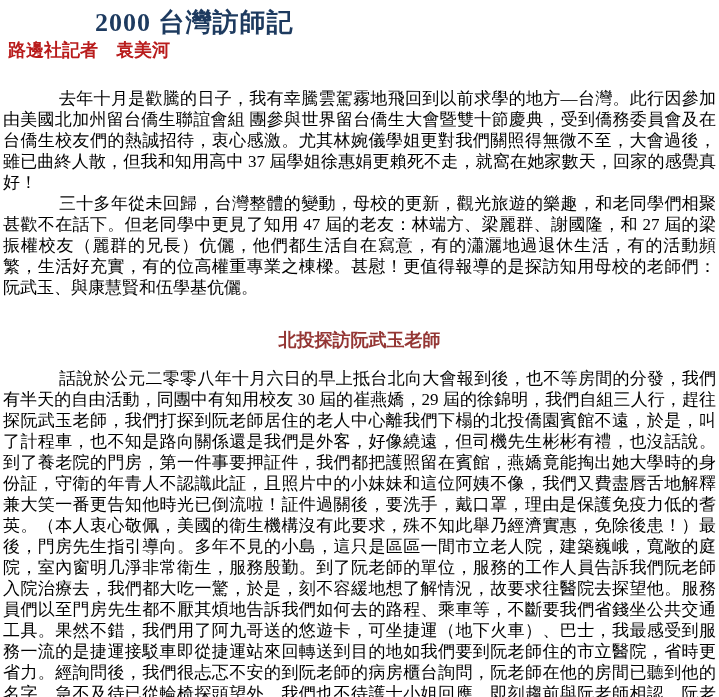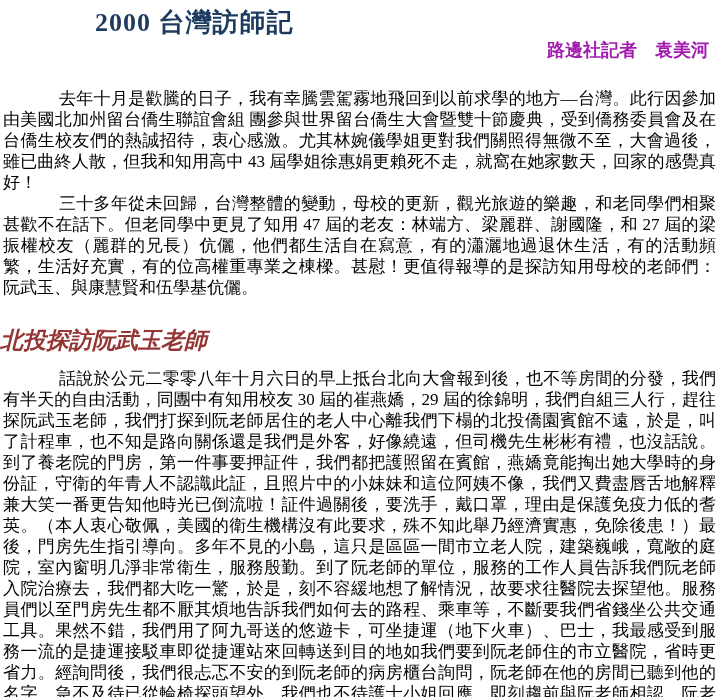--- a/index.html
+++ b/index.html
@@ -22,62 +22,61 @@
   }
   .doc-title {
     margin: 8px 0 0 95px;
     font-size: 26px;
     line-height: 30px;
     font-weight: bold;
     color: #1d3a5f;
     letter-spacing: 1px;
   }
   .byline {
-    margin: 2px 10px 0 0;
-    text-align: right;
+    margin: 2px 10px 0 8px;
+    text-align: left;
     font-size: 18px;
     line-height: 21px;
     font-weight: bold;
-    color: #a21caf;
+    color: #b91c1c;
   }
   .body-text {
     margin: 0;
     padding: 0 3px;
     font-size: 17px;
     line-height: 21px;
     color: #000000;
     text-align: justify;
     text-justify: inter-character;
   }
   p.body-text {
     text-indent: 56px;
   }
   .para-first {
     margin-top: 27px;
   }
   .section-heading {
     margin: 32px 0 17px 0;
-    text-align: left;
-    font-size: 23px;
+    text-align: center;
+    font-size: 18px;
     line-height: 21px;
     font-weight: bold;
     color: #943634;
-    font-style: italic;
   }
 </style>
 </head>
 <body>
 
 <div class="page">
 
   <h1 class="doc-title">2000 台灣訪師記</h1>
 
   <div class="byline">路邊社記者　袁美河</div>
 
-  <p class="body-text para-first">去年十月是歡騰的日子，我有幸騰雲駕霧地飛回到以前求學的地方—台灣。此行因參加由美國北加州留台僑生聯誼會組 團參與世界留台僑生大會暨雙十節慶典，受到僑務委員會及在台僑生校友們的熱誠招待，衷心感激。尤其林婉儀學姐更對我們關照得無微不至，大會過後，雖已曲終人散，但我和知用高中 43 屆學姐徐惠娟更賴死不走，就窩在她家數天，回家的感覺真好！</p>
+  <p class="body-text para-first">去年十月是歡騰的日子，我有幸騰雲駕霧地飛回到以前求學的地方—台灣。此行因參加由美國北加州留台僑生聯誼會組 團參與世界留台僑生大會暨雙十節慶典，受到僑務委員會及在台僑生校友們的熱誠招待，衷心感激。尤其林婉儀學姐更對我們關照得無微不至，大會過後，雖已曲終人散，但我和知用高中 37 屆學姐徐惠娟更賴死不走，就窩在她家數天，回家的感覺真好！</p>
 
   <p class="body-text">三十多年從未回歸，台灣整體的變動，母校的更新，觀光旅遊的樂趣，和老同學們相聚甚歡不在話下。但老同學中更見了知用 47 屆的老友：林端方、梁麗群、謝國隆，和 27 屆的梁振權校友（麗群的兄長）伉儷，他們都生活自在寫意，有的瀟灑地過退休生活，有的活動頻繁，生活好充實，有的位高權重專業之棟樑。甚慰！更值得報導的是探訪知用母校的老師們：阮武玉、與康慧賢和伍學基伉儷。</p>
 
   <h2 class="section-heading">北投探訪阮武玉老師</h2>
 
   <p class="body-text">話說於公元二零零八年十月六日的早上抵台北向大會報到後，也不等房間的分發，我們有半天的自由活動，同團中有知用校友 30 屆的崔燕嬌，29 屆的徐錦明，我們自組三人行，趕往探阮武玉老師，我們打探到阮老師居住的老人中心離我們下榻的北投僑園賓館不遠，於是，叫了計程車，也不知是路向關係還是我們是外客，好像繞遠，但司機先生彬彬有禮，也沒話說。到了養老院的門房，第一件事要押証件，我們都把護照留在賓館，燕嬌竟能掏出她大學時的身份証，守衛的年青人不認識此証，且照片中的小妹妹和這位阿姨不像，我們又費盡唇舌地解釋兼大笑一番更告知他時光已倒流啦！証件過關後，要洗手，戴口罩，理由是保護免疫力低的耆英。（本人衷心敬佩，美國的衛生機構沒有此要求，殊不知此舉乃經濟實惠，免除後患！）最後，門房先生指引導向。多年不見的小島，這只是區區一間市立老人院，建築巍峨，寬敞的庭院，室內窗明几淨非常衛生，服務殷勤。到了阮老師的單位，服務的工作人員告訴我們阮老師入院治療去，我們都大吃一驚，於是，刻不容緩地想了解情況，故要求往醫院去探望他。服務員們以至門房先生都不厭其煩地告訴我們如何去的路程、乘車等，不斷要我們省錢坐公共交通工具。果然不錯，我們用了阿九哥送的悠遊卡，可坐捷運（地下火車）、巴士，我最感受到服務一流的是捷運接駁車即從捷運站來回轉送到目的地如我們要到阮老師住的市立醫院，省時更省力。經詢問後，我們很忐忑不安的到阮老師的病房櫃台詢問，阮老師在他的房間已聽到他的名字，急不及待已從輪椅探頭望外，我們也不待護士小姐回應，即刻趨前與阮老師相認。阮老師悲喜交集，熱淚盈眶，我們也禁不住＂老淚縱橫＂，阮老師看來精神不錯，只是稍露疲倦，但頭腦清醒，我們自我介紹後，老師即時記得我這頑皮蛋，哈哈！可見本淘氣族人還能在老師心中有點位置，一時間使我又喜又愧，</p>
 
 </div>
 
 </body></html>

